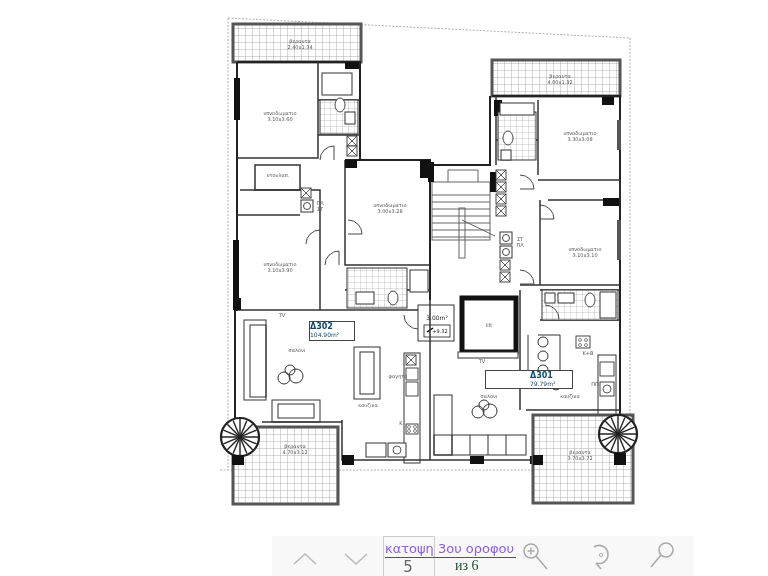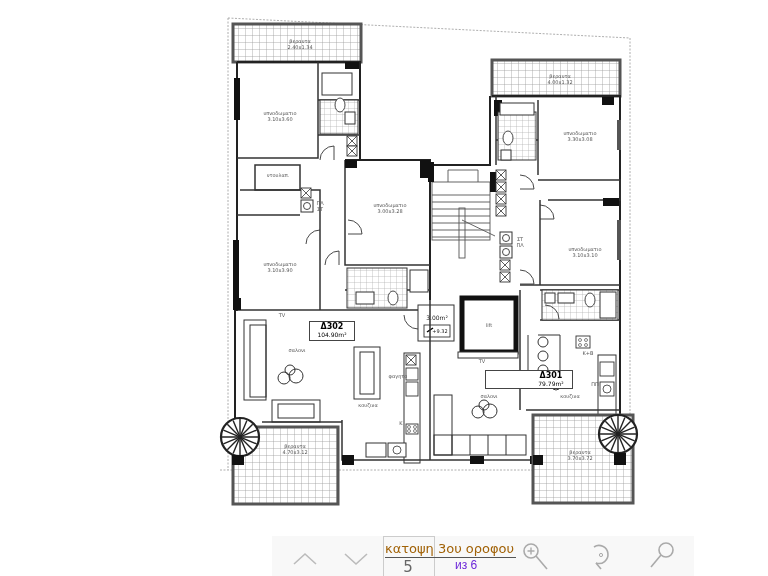--- a/index.html
+++ b/index.html
@@ -9,49 +9,49 @@
   }
   #viewer { position: absolute; left: 0; top: 0; width: 768px; height: 576px; }
   #plan { position: absolute; left: 0; top: 0; }
   .plan-label {
     position: absolute; font-family: "DejaVu Sans", sans-serif;
     font-size: 5px; color: #555; text-align: center; line-height: 6px;
     white-space: pre-line; pointer-events: none;
   }
   .unit-box {
     position: absolute; border: 1px solid #444; background: #fff;
-    font-family: "DejaVu Sans", sans-serif; text-align: center; color: #000000;
+    font-family: "DejaVu Sans", sans-serif; text-align: left; color: #0c4a6e;
   }
   .unit-box .code { font-size: 8px; line-height: 9px; font-weight: bold; }
   .unit-box .area { font-size: 6px; line-height: 7px; }
   #toolbar {
     position: absolute; left: 272px; top: 536px; width: 422px; height: 40px;
     background: #f8f8f8;
   }
   .tb-btn {
     position: absolute; top: 6px; width: 34px; height: 34px;
     display: flex; align-items: center; justify-content: center; cursor: pointer;
   }
   #doc-title {
-    position: absolute; left: 385px; top: 541px; font-size: 13px; color: #a16207;
+    position: absolute; left: 385px; top: 541px; font-size: 13px; color: #8b5cf6;
     font-family: "DejaVu Sans", sans-serif; letter-spacing: 0px;
     border-bottom: 1.5px solid #555; line-height: 16px; padding-right: 2px;
     white-space: nowrap;
   }
   #page-box {
     position: absolute; left: 383px; top: 536px; width: 50px; height: 40px;
     border-left: 1px solid #ccc; border-right: 1px solid #ccc; border-top: 1px solid #ccc;
   }
   #page-num {
     position: absolute; left: 383px; top: 558px; width: 50px; text-align: center;
     font-size: 15px; color: #666; font-family: "DejaVu Sans", sans-serif;
   }
   #page-of {
-    position: absolute; left: 455px; top: 558px; font-size: 12px; color: #6d28d9;
-    font-family: Liberation Sans, sans-serif;
+    position: absolute; left: 455px; top: 558px; font-size: 14px; color: #14532d;
+    font-family: Liberation Serif, serif;
   }
 </style>
 </head>
 <body>
 
 <div id="viewer">
 
   <svg id="plan" width="768" height="536" viewBox="0 0 768 536" xmlns="http://www.w3.org/2000/svg">
     <defs>
       <pattern id="tile" width="7" height="7" patternUnits="userSpaceOnUse">

